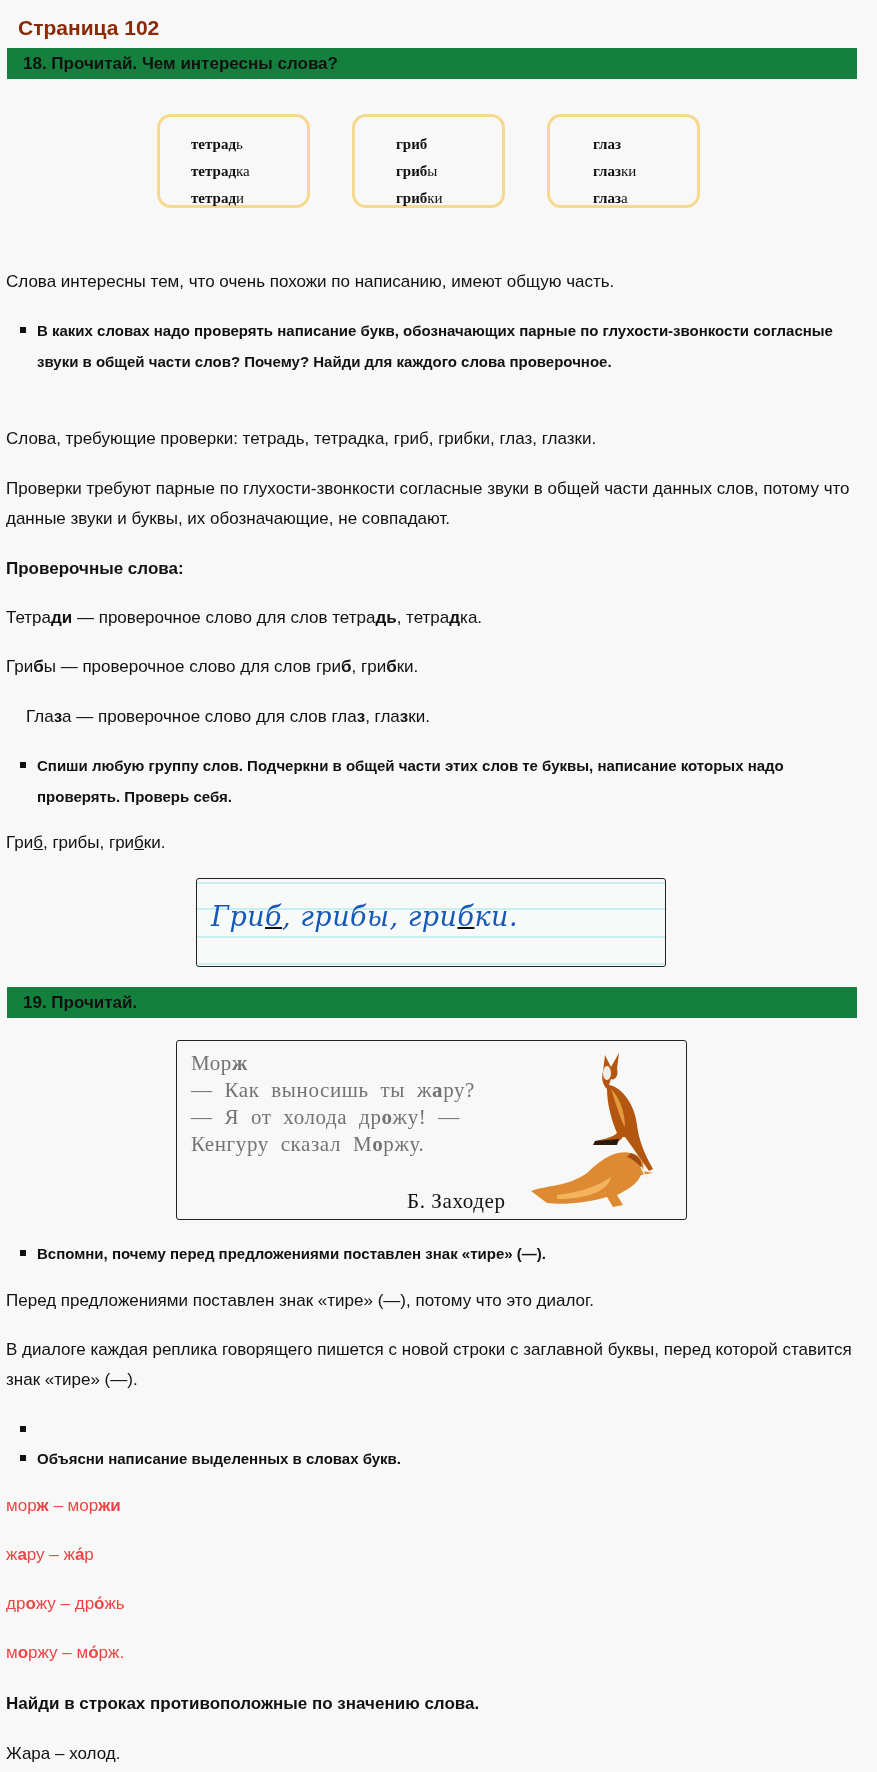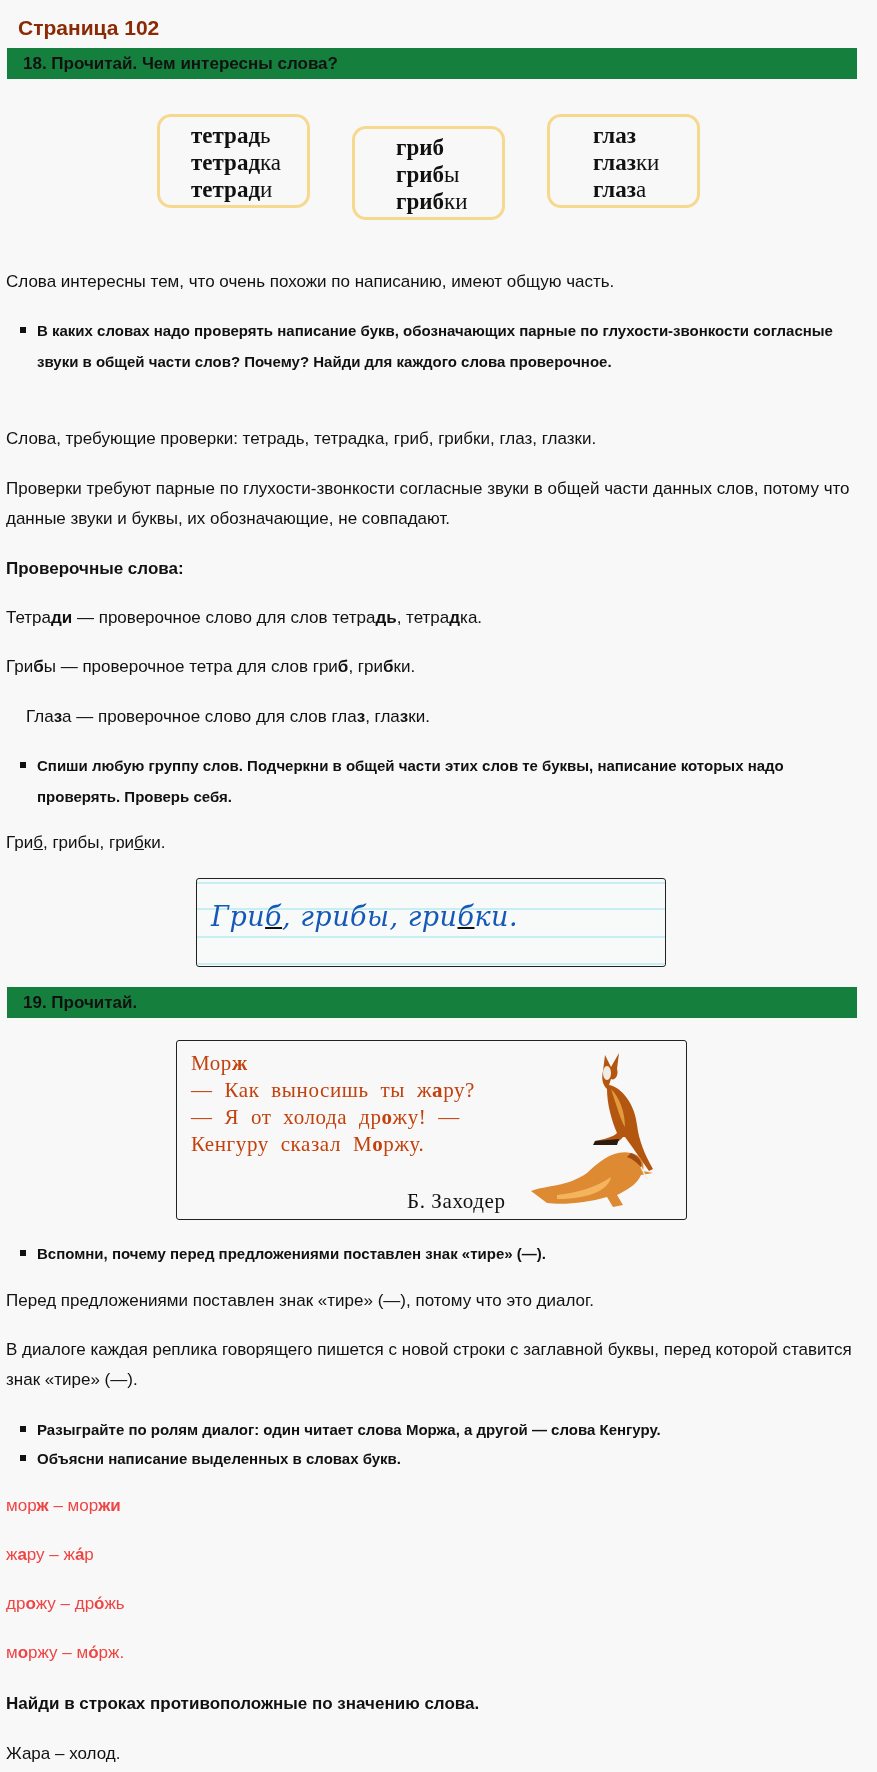--- a/index.html
+++ b/index.html
@@ -20,22 +20,22 @@
   }
   .task-bar span {
     position: absolute; left: 16px; top: 6px;
     font-size: 17px; font-weight: bold; color: #111;
   }
   .word-box {
     position: absolute; top: 114px; width: 153px; height: 94px;
     border: 3px solid #f6d98e; border-radius: 14px;
     box-sizing: border-box;
     font-family: "Liberation Serif", "DejaVu Serif", serif;
-    font-size: 23px; line-height: 27px;
-    padding: 5px 0 0 0;
+    font-size: 15px; line-height: 27px;
+    padding: 14px 0 0 0;
   }
   .word-box .w { display: block; }
   .word-box .root { font-weight: bold; }
   .p {
     position: absolute; left: 6px; right: 14px;
     font-size: 17px; line-height: 30px; color: #111;
   }
   .b { font-weight: bold; }
   .li {
     position: absolute; left: 37px; right: 14px;
@@ -61,42 +61,42 @@
   .hand-text .u { text-decoration-thickness: 2px; text-decoration-color: #111; }
   .poem-box {
     position: absolute; left: 176px; top: 1040px; width: 511px; height: 180px;
     border: 1px solid #222; border-radius: 3px; box-sizing: border-box;
     background: #f8f8f8;
   }
   .poem-lines {
     position: absolute; left: 14px; top: 9px;
     font-family: "Liberation Serif", "DejaVu Serif", serif;
     font-size: 21px; line-height: 27px; word-spacing: 6px; letter-spacing: 0.6px;
-    color: #c2410c;
+    color: #737373;
   }
   .poem-author { position: absolute; left: 230px; top: 148px;
     font-family: "Liberation Serif", "DejaVu Serif", serif; font-size: 21px; letter-spacing: 0.6px; }
   .poem-art { position: absolute; left: 350px; top: 4px; width: 155px; height: 172px; }
   .ex { position: absolute; left: 6px; font-size: 17px; color: #ef4444; }
 </style>
 </head>
 <body>
 
 <div class="page-title">Страница 102</div>
 
 <div class="task-bar" style="top:48px;">
   <span>18. Прочитай. Чем интересны слова?</span>
 </div>
 
 <div class="word-box" style="left:157px;padding-left:31px;">
   <span class="w"><span class="root">тетрад</span><span>ь</span></span>
   <span class="w"><span class="root">тетрад</span><span>ка</span></span>
   <span class="w"><span class="root">тетрад</span><span>и</span></span>
 </div>
-<div class="word-box" style="left:352px;padding-left:41px;margin-top:12px;">
+<div class="word-box" style="left:352px;padding-left:41px;">
   <span class="w"><span class="root">гриб</span><span></span></span>
   <span class="w"><span class="root">гриб</span><span>ы</span></span>
   <span class="w"><span class="root">гриб</span><span>ки</span></span>
 </div>
 <div class="word-box" style="left:547px;padding-left:43px;">
   <span class="w"><span class="root">глаз</span><span></span></span>
   <span class="w"><span class="root">глаз</span><span>ки</span></span>
   <span class="w"><span class="root">глаз</span><span>а</span></span>
 </div>
 
@@ -105,21 +105,21 @@
 <div class="li" style="top:315px;">
   <span class="bullet"></span>
   <span>В каких словах надо проверять написание букв, обозначающих парные по глухости-звонкости согласные звуки в общей части слов? Почему? Найди для каждого слова проверочное.</span>
 </div>
 
 <div class="p" style="top:424px;">Слова, требующие проверки: тетрадь, тетрадка, гриб, грибки, глаз, глазки.</div>
 <div class="p" style="top:474px;">Проверки требуют парные по глухости-звонкости согласные звуки в общей части данных слов, потому что данные звуки и буквы, их обозначающие, не совпадают.</div>
 <div class="p b" style="top:554px;">Проверочные слова:</div>
 
 <div class="p" style="top:603px;"><span>Тетра</span><span class="b">ди</span><span> — проверочное слово для слов тетра</span><span class="b">дь</span><span>, тетра</span><span class="b">д</span><span>ка.</span></div>
-<div class="p" style="top:652px;"><span>Гри</span><span class="b">б</span><span>ы</span><span> — проверочное тетра для слов  гри</span><span class="b">б</span><span>, гри</span><span class="b">б</span><span>ки.</span></div>
+<div class="p" style="top:652px;"><span>Гри</span><span class="b">б</span><span>ы</span><span> — проверочное слово для слов  гри</span><span class="b">б</span><span>, гри</span><span class="b">б</span><span>ки.</span></div>
 <div class="p" style="top:702px;margin-left:20px;"><span>Гла</span><span class="b">з</span><span>а</span><span> — проверочное слово для слов гла</span><span class="b">з</span><span>, гла</span><span class="b">з</span><span>ки.</span></div>
 
 <div class="li" style="top:750px;">
   <span class="bullet"></span>
   <span>Спиши любую группу слов. Подчеркни в общей части этих слов те буквы, написание которых надо проверять. Проверь себя.</span>
 </div>
 
 <div class="p" style="top:828px;"><span>Гри</span><span class="u">б</span><span>, грибы, гри</span><span class="u">б</span><span>ки.</span></div>
 
 <div class="hand-box">
@@ -163,21 +163,20 @@
 <div class="li" style="top:1238px;">
   <span class="bullet"></span>
   <span>Вспомни, почему перед предложениями поставлен знак «тире» (—).</span>
 </div>
 
 <div class="p" style="top:1286px;">Перед предложениями поставлен знак «тире» (—), потому что это диалог.</div>
 <div class="p" style="top:1335px;">В диалоге каждая реплика говорящего пишется с новой строки с заглавной буквы, перед которой ставится знак «тире» (—).</div>
 
 <div class="li" style="top:1414px;">
   <span class="bullet"></span>
-  <span>Разыграйте по ролям диалог: один читает слова Моржа, а другой — слова Кенгуру.</span>
 </div>
 <div class="li" style="top:1443px;">
   <span class="bullet"></span>
   <span>Объясни написание выделенных в словах букв.</span>
 </div>
 
 <div class="ex" style="top:1496px;"><span>мор</span><span class="b">ж</span><span> – мор</span><span class="b">жи</span><span></span></div>
 <div class="ex" style="top:1545px;"><span>ж</span><span class="b">а</span><span>ру – ж</span><span class="b">а́</span><span>р</span></div>
 <div class="ex" style="top:1594px;"><span>др</span><span class="b">о</span><span>жу – др</span><span class="b">о́</span><span>жь</span></div>
 <div class="ex" style="top:1643px;"><span>м</span><span class="b">о</span><span>ржу – м</span><span class="b">о́</span><span>рж.</span></div>

